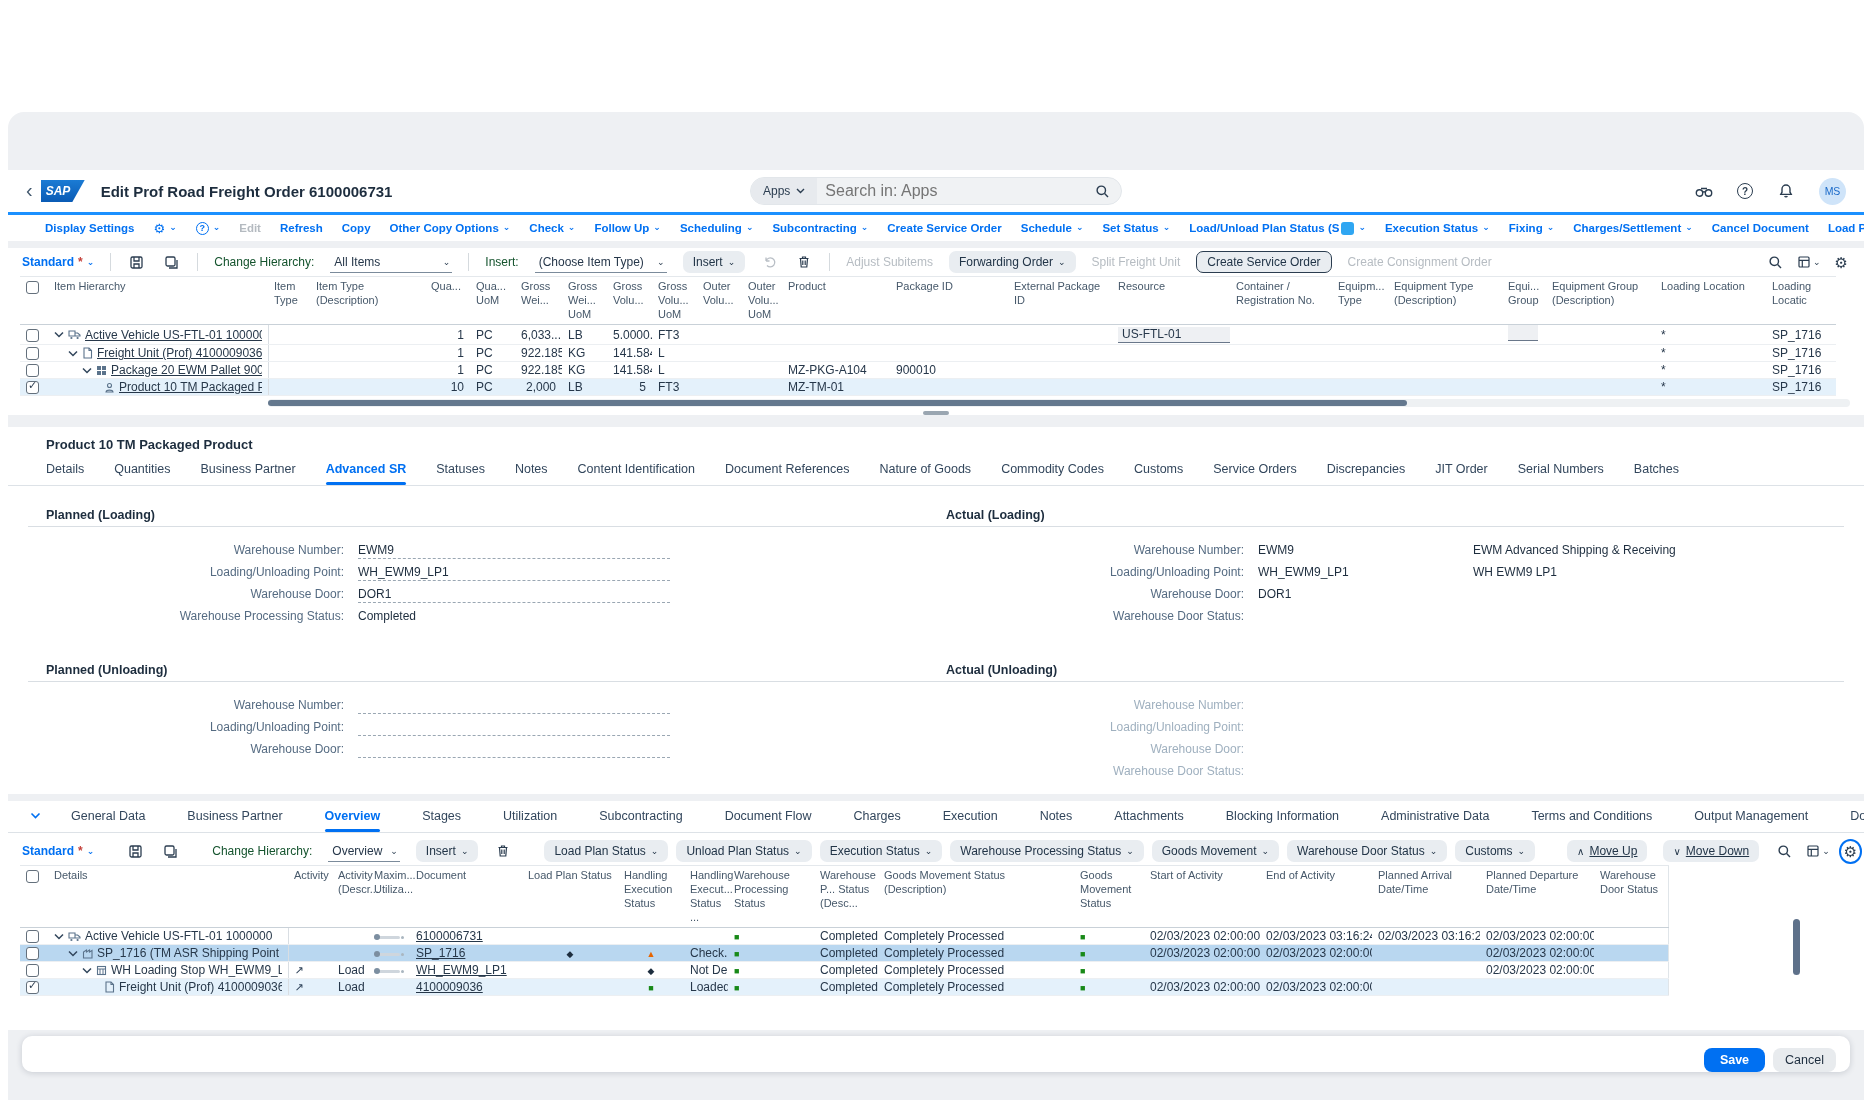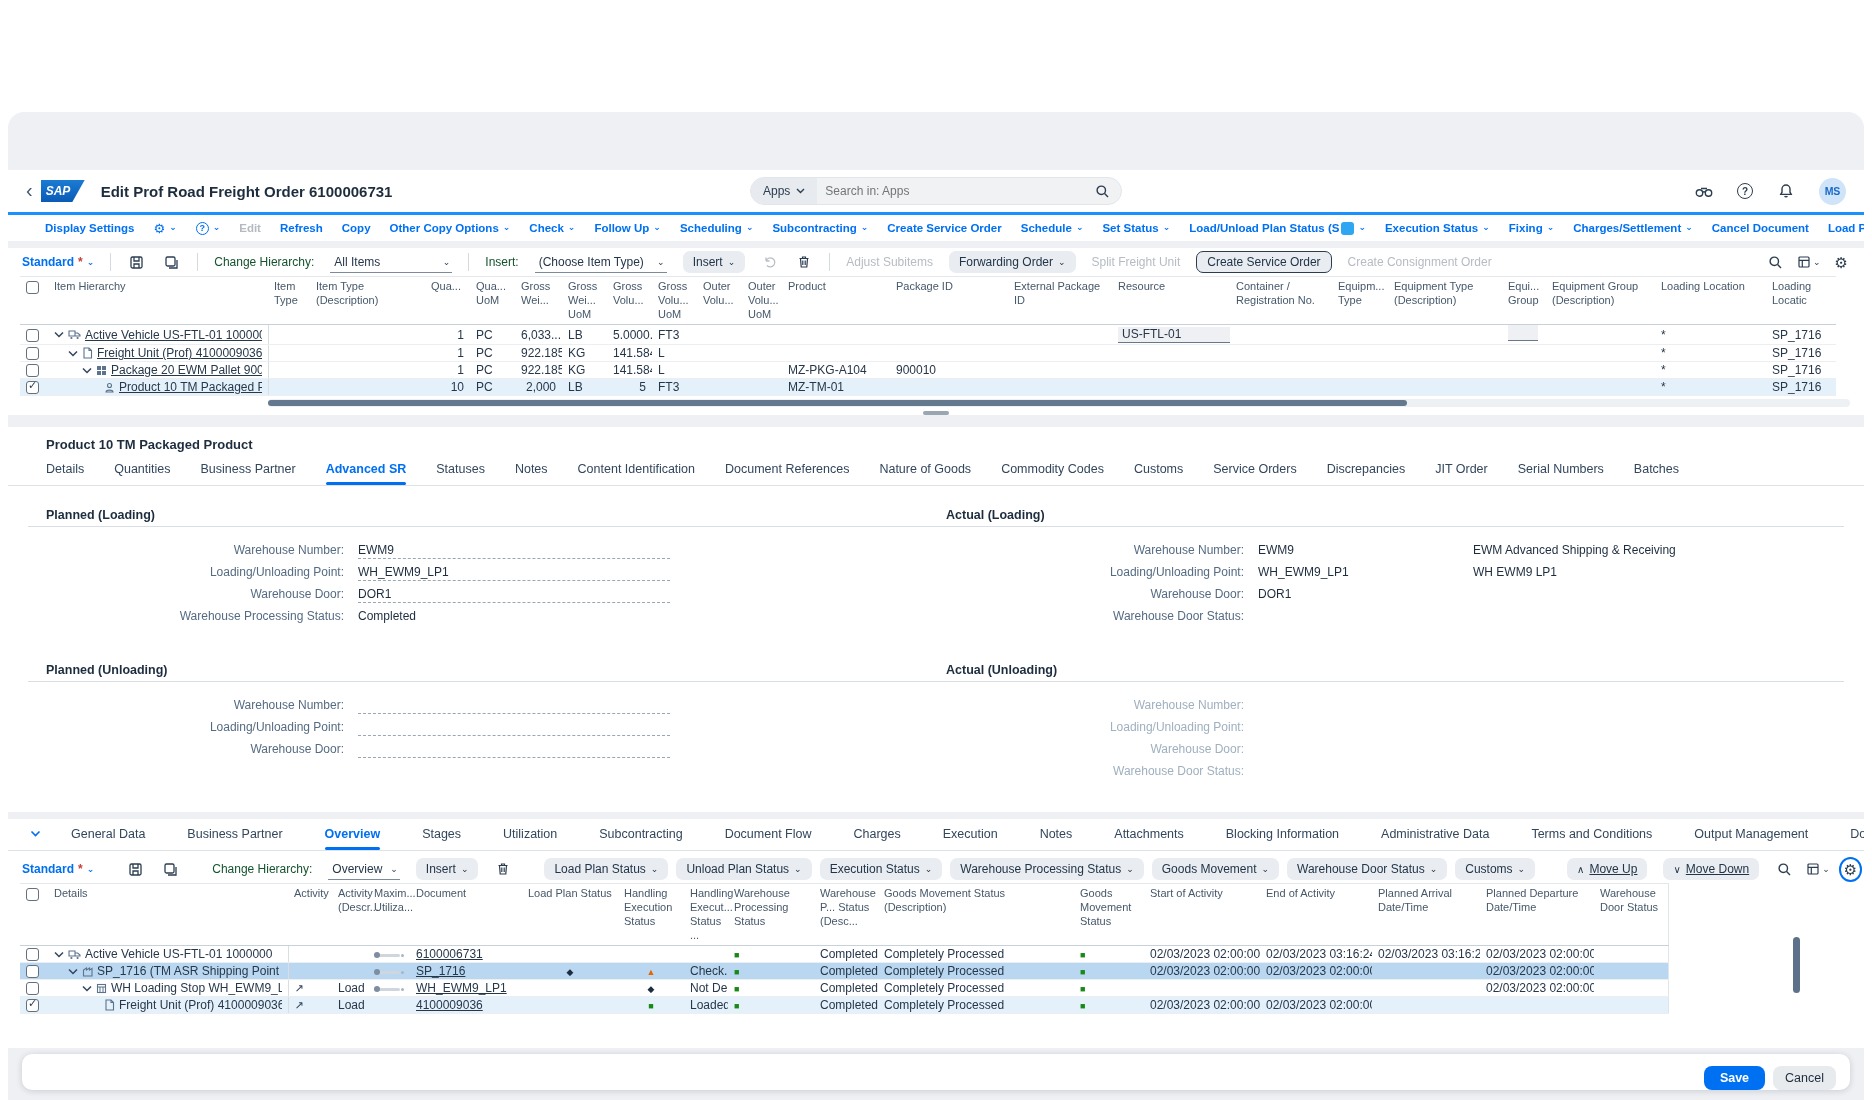--- a/index.html
+++ b/index.html
@@ -11,27 +11,27 @@
   .shell{margin-top:58px;background:#fff;height:42px;display:flex;align-items:center;padding:0 18px;position:relative}
   .back{font-size:20px;color:#42586e;line-height:1;padding:0 8px 3px 0;cursor:pointer}
   .saplogo{width:44px;height:22px;background:linear-gradient(180deg,#1b7bd4,#0a5bb5);
     clip-path:polygon(0 0,100% 0,72% 100%,0 100%);color:#fff;font-weight:bold;font-style:italic;
     font-size:12px;display:flex;align-items:center;padding-left:5px;margin-right:16px}
   .shtitle{font-size:15px;font-weight:bold;color:#1d2d3e}
   .searchwrap{position:absolute;left:50%;transform:translateX(-50%);display:flex;align-items:center;
     background:#f0f2f4;border:1px solid #e2e6ea;border-radius:16px;height:28px;width:372px;overflow:hidden}
   .appsseg{background:#e7eaee;height:100%;display:flex;align-items:center;gap:6px;padding:0 12px;
     font-size:12px;color:#2b3d50;cursor:pointer;white-space:nowrap}
-  .searchinput{flex:1;border:none;background:transparent;padding:0 8px;font-size:12px;color:#44586c;
+  .searchinput{flex:1;border:none;background:transparent;padding:0 8px;font-size:16px;color:#44586c;
     font-family:inherit;outline:none}
   .shicons{margin-left:auto;display:flex;align-items:center;gap:24px}
   .icx{width:18px;height:18px;color:#2b3d50;cursor:pointer;display:inline-flex;align-items:center;justify-content:center}
   .helpq{width:16px;height:16px;border:1.4px solid #2b3d50;border-radius:50%;font-size:10px;font-weight:bold;
     display:flex;align-items:center;justify-content:center;color:#2b3d50;cursor:pointer}
-  .avatar{width:27px;height:27px;border-radius:50%;background:#cfe4f9;color:#1b6ac9;font-weight:bold;
+  .avatar{width:27px;height:27px;border-radius:50%;background:#cfe4f9;color:#1b6ac9;font-weight:normal;
     font-size:10.5px;display:flex;align-items:center;justify-content:center;cursor:pointer}
   .accent{height:3px;background:#1b90ff}
   
   .menubar{background:#fff;height:26px;display:flex;align-items:center;gap:19px;padding:0 18px;white-space:nowrap}
   .mitem{color:#0070f2;font-weight:bold;font-size:11.5px;cursor:pointer;display:inline-flex;align-items:center}
   .mitem.caret::after{content:"⌄";font-size:9px;margin-left:4px;font-weight:bold;transform:translateY(-1px)}
   .mitem.disabled{color:#b4bac0}
   .mbadge{display:none;width:13px;height:13px;border-radius:3px;background:#2fa6f2;margin-left:2px}
   .mitem.badge .mbadge{display:inline-block}
   .mspacer{flex:1}
@@ -586,21 +586,21 @@
           </div>
         <div class="frow">
             <span class="flabel">Warehouse Door Status:</span>
             <span class="fval ro"></span>
           </div>
       </div>
     </div>
 
     <div class="fspacer"></div>
 
-    <div class="forms" style="padding-bottom:30px">
+    <div class="forms" style="padding-bottom:12px">
       <div class="fcol">
         <div class="ftitle">Planned (Unloading)</div>
         <div class="frow">
             <span class="flabel">Warehouse Number:</span>
             <span class="fval edit"></span>
           </div>
         <div class="frow">
             <span class="flabel">Loading/Unloading Point:</span>
             <span class="fval edit"></span>
           </div>

